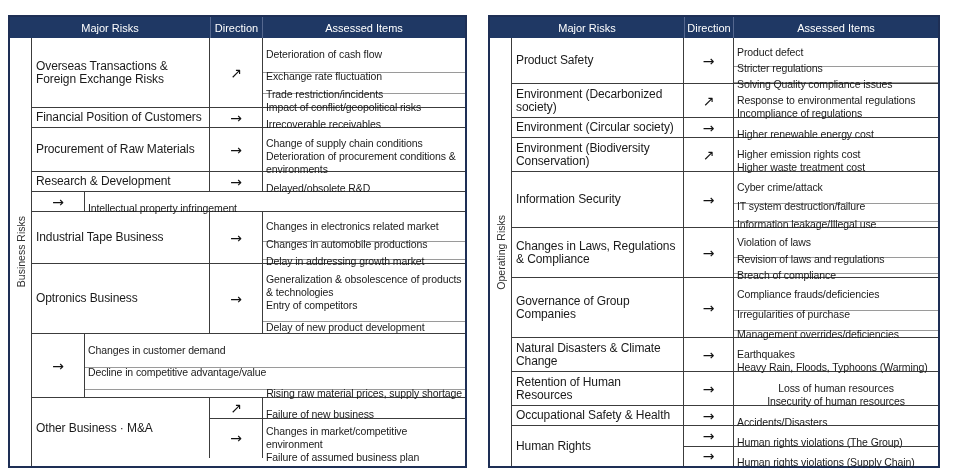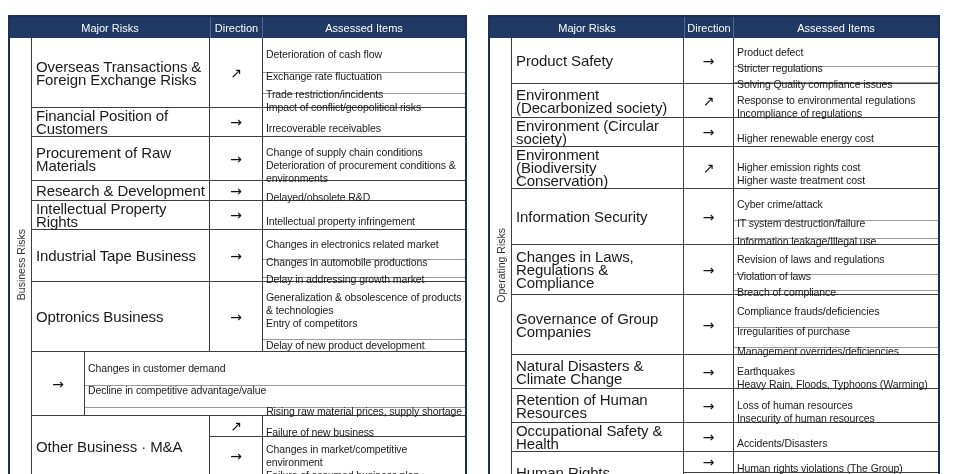--- a/index.html
+++ b/index.html
@@ -26,21 +26,21 @@
   .gcol{width:22px;border-right:1px solid #3c3c3c;box-sizing:border-box;
         display:flex;align-items:center;justify-content:center;}
   .glabel{writing-mode:vertical-rl;transform:rotate(180deg);
           font-size:10.5px;color:#303030;white-space:nowrap;}
   .rows{flex:1;display:flex;flex-direction:column;}
 
   .row{display:flex;border-bottom:1px solid #3c3c3c;box-sizing:border-box;}
   .row:last-child{border-bottom:none;}
   .risk{width:178px;border-right:1px solid #3c3c3c;box-sizing:border-box;
         display:flex;align-items:center;padding:1px 4px;
-        font-size:15px;line-height:13px;letter-spacing:-0.1px;}
+        font-size:12px;line-height:13px;letter-spacing:-0.1px;}
   .panel.right .risk{width:172px;}
   .segs{flex:1;display:flex;flex-direction:column;}
   .seg{display:flex;flex:1 1 0;min-height:0;}
   .seg + .seg{border-top:1px solid #3c3c3c;}
   .dir{width:53px;border-right:1px solid #3c3c3c;box-sizing:border-box;
        display:flex;align-items:center;justify-content:center;
        font-family:"DejaVu Sans", sans-serif;font-size:14px;color:#111;}
   .panel.right .dir{width:50px;}
   .items{flex:1;display:flex;flex-direction:column;min-width:0;}
   .item{display:flex;flex-direction:column;justify-content:center;
@@ -118,21 +118,20 @@
                 <div class="dir">→</div>
                 <div class="items">
                   <div class="item" style="flex-grow: 1;">
                     <div class="line">Delayed/obsolete R&amp;D</div>
                   </div>
                 </div>
               </div>
             </div>
           </div>
           <div class="row" style="min-height: 20px;">
-            <div class="risk">Intellectual Property Rights</div>
             <div class="segs">
               <div class="seg" style="flex-grow: 1;">
                 <div class="dir">→</div>
                 <div class="items">
                   <div class="item" style="flex-grow: 1;">
                     <div class="line">Intellectual property infringement</div>
                   </div>
                 </div>
               </div>
             </div>
@@ -307,24 +306,24 @@
               </div>
             </div>
           </div>
           <div class="row" style="min-height: 50px;">
             <div class="risk">Changes in Laws, Regulations &amp; Compliance</div>
             <div class="segs">
               <div class="seg" style="flex-grow: 3;">
                 <div class="dir">→</div>
                 <div class="items">
                   <div class="item" style="flex-grow: 1;">
+                    <div class="line">Violation of laws</div>
+                  </div>
+                  <div class="item" style="flex-grow: 1;">
                     <div class="line">Revision of laws and regulations</div>
-                  </div>
-                  <div class="item" style="flex-grow: 1;">
-                    <div class="line">Violation of laws</div>
                   </div>
                   <div class="item" style="flex-grow: 1;">
                     <div class="line">Breach of compliance</div>
                   </div>
                 </div>
               </div>
             </div>
           </div>
           <div class="row" style="min-height: 60px;">
             <div class="risk">Governance of Group Companies</div>
@@ -358,21 +357,21 @@
                 </div>
               </div>
             </div>
           </div>
           <div class="row" style="min-height: 34px;">
             <div class="risk">Retention of Human Resources</div>
             <div class="segs">
               <div class="seg" style="flex-grow: 2;">
                 <div class="dir">→</div>
                 <div class="items">
-                  <div class="item" style="flex-grow: 2;">
+                  <div class="item" style="flex-grow: 2; text-align: center;">
                     <div class="line">Loss of human resources</div>
                     <div class="line">Insecurity of human resources</div>
                   </div>
                 </div>
               </div>
             </div>
           </div>
           <div class="row" style="min-height: 20px;">
             <div class="risk">Occupational Safety &amp; Health</div>
             <div class="segs">

